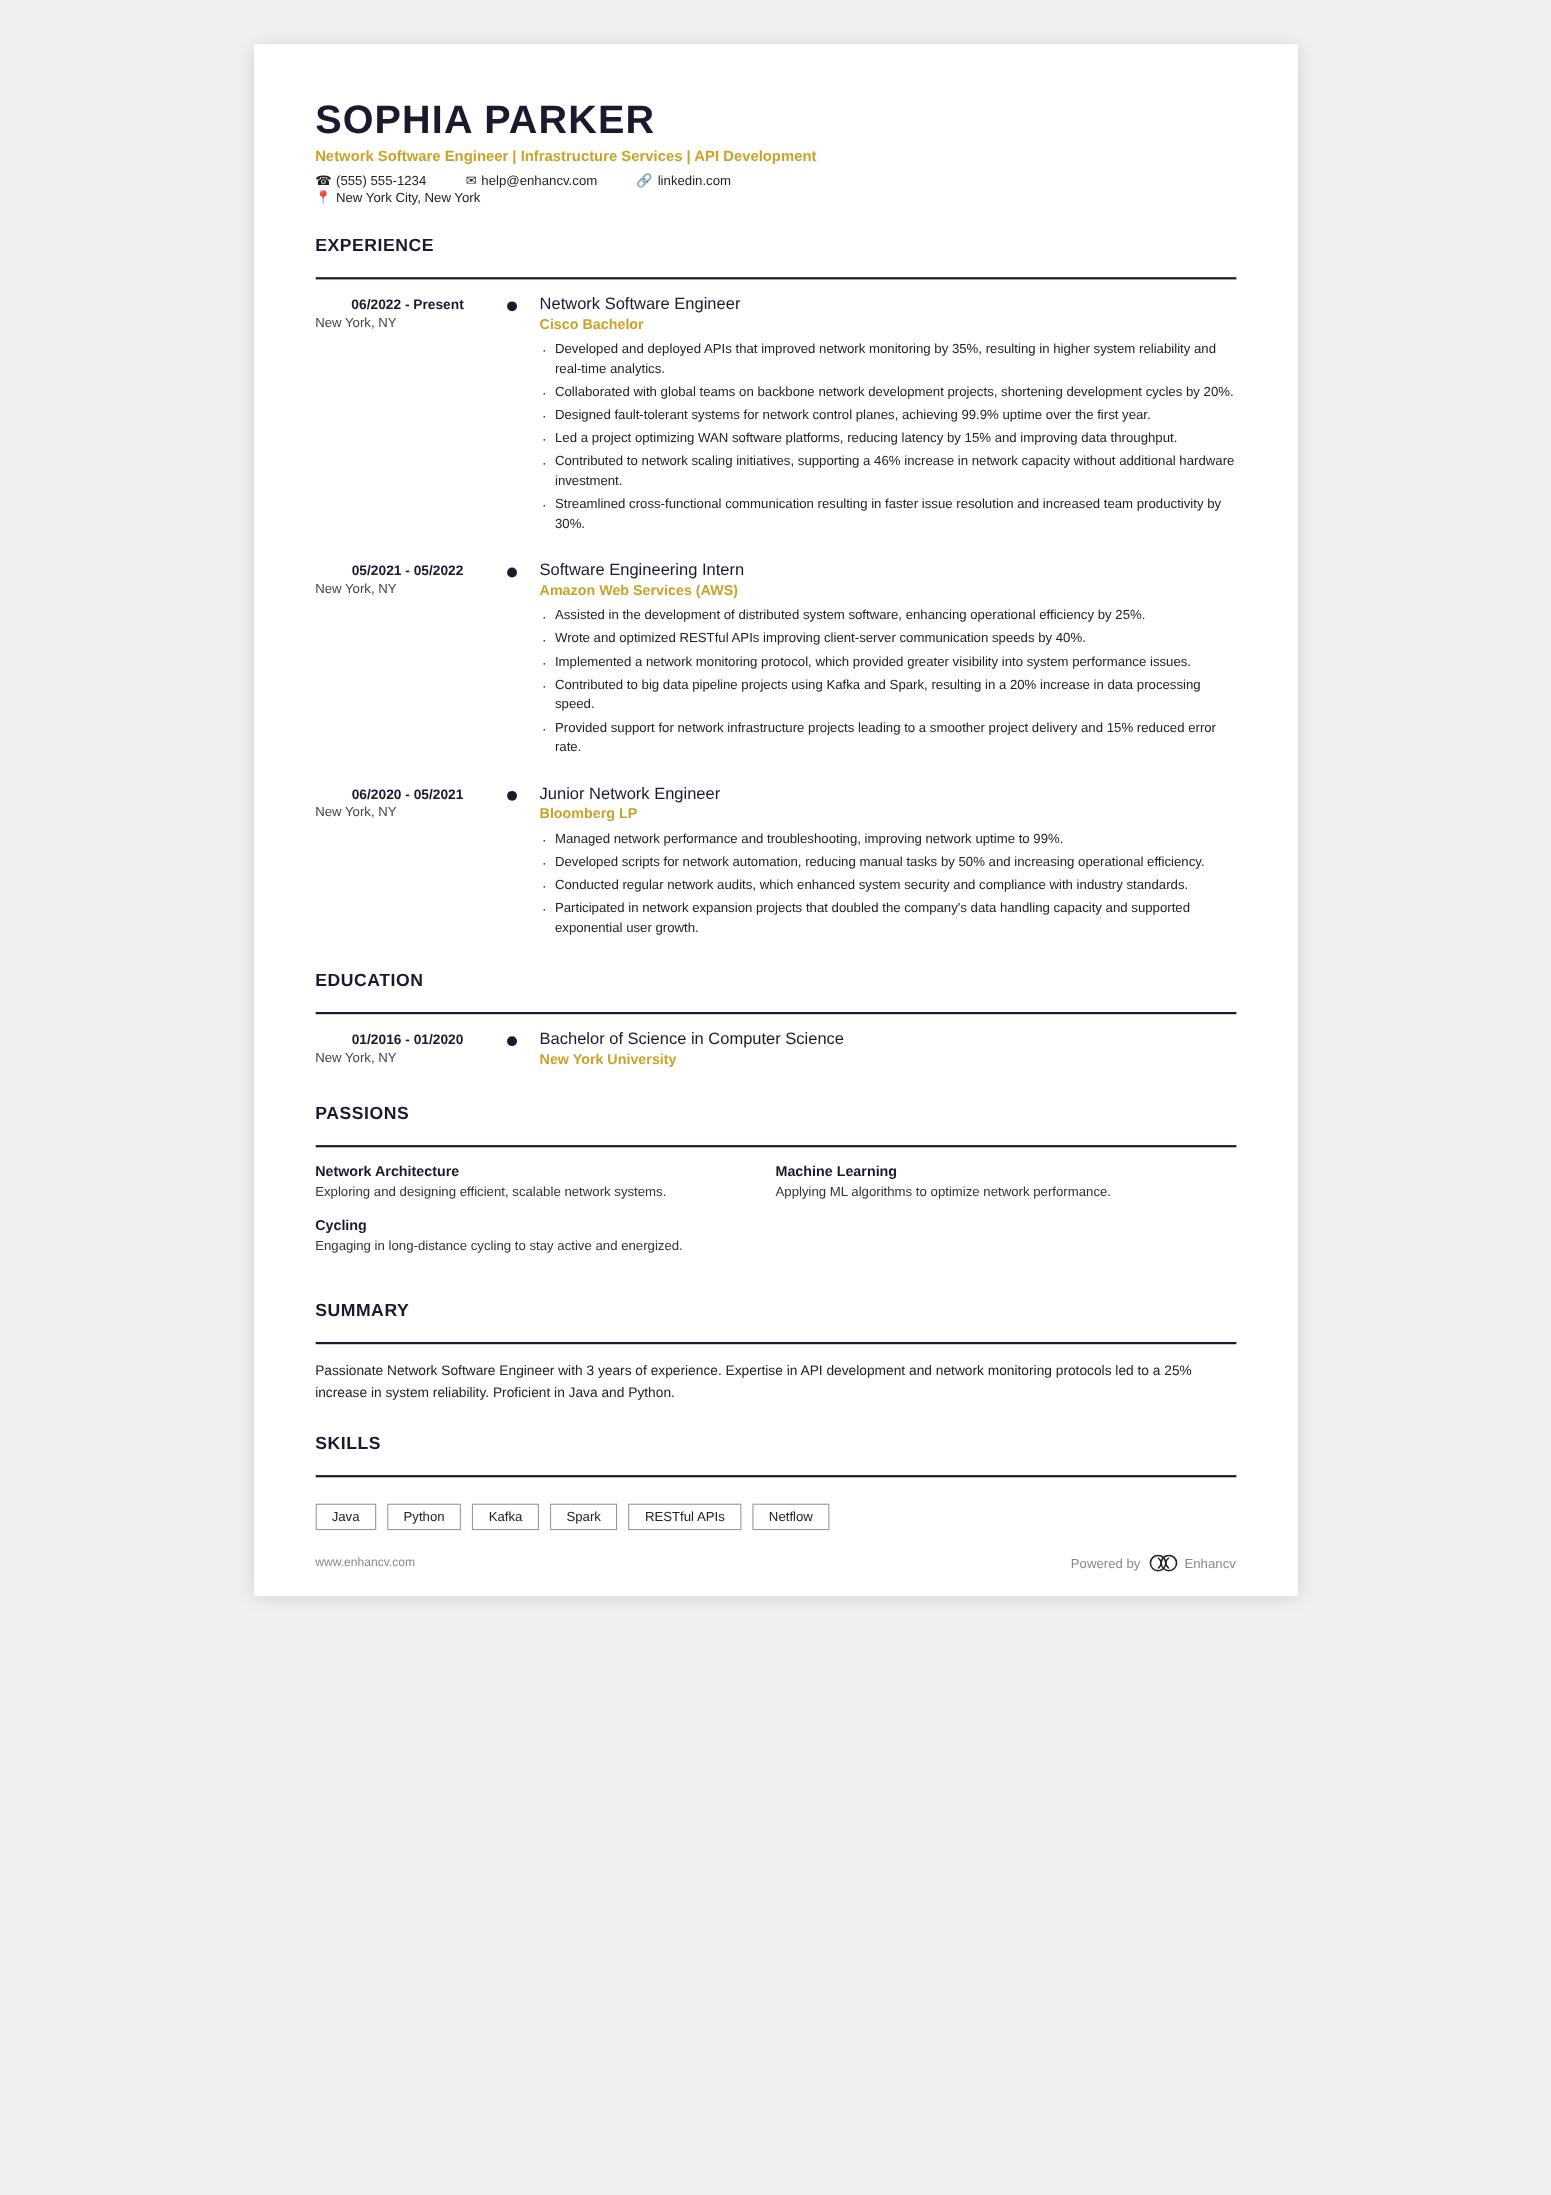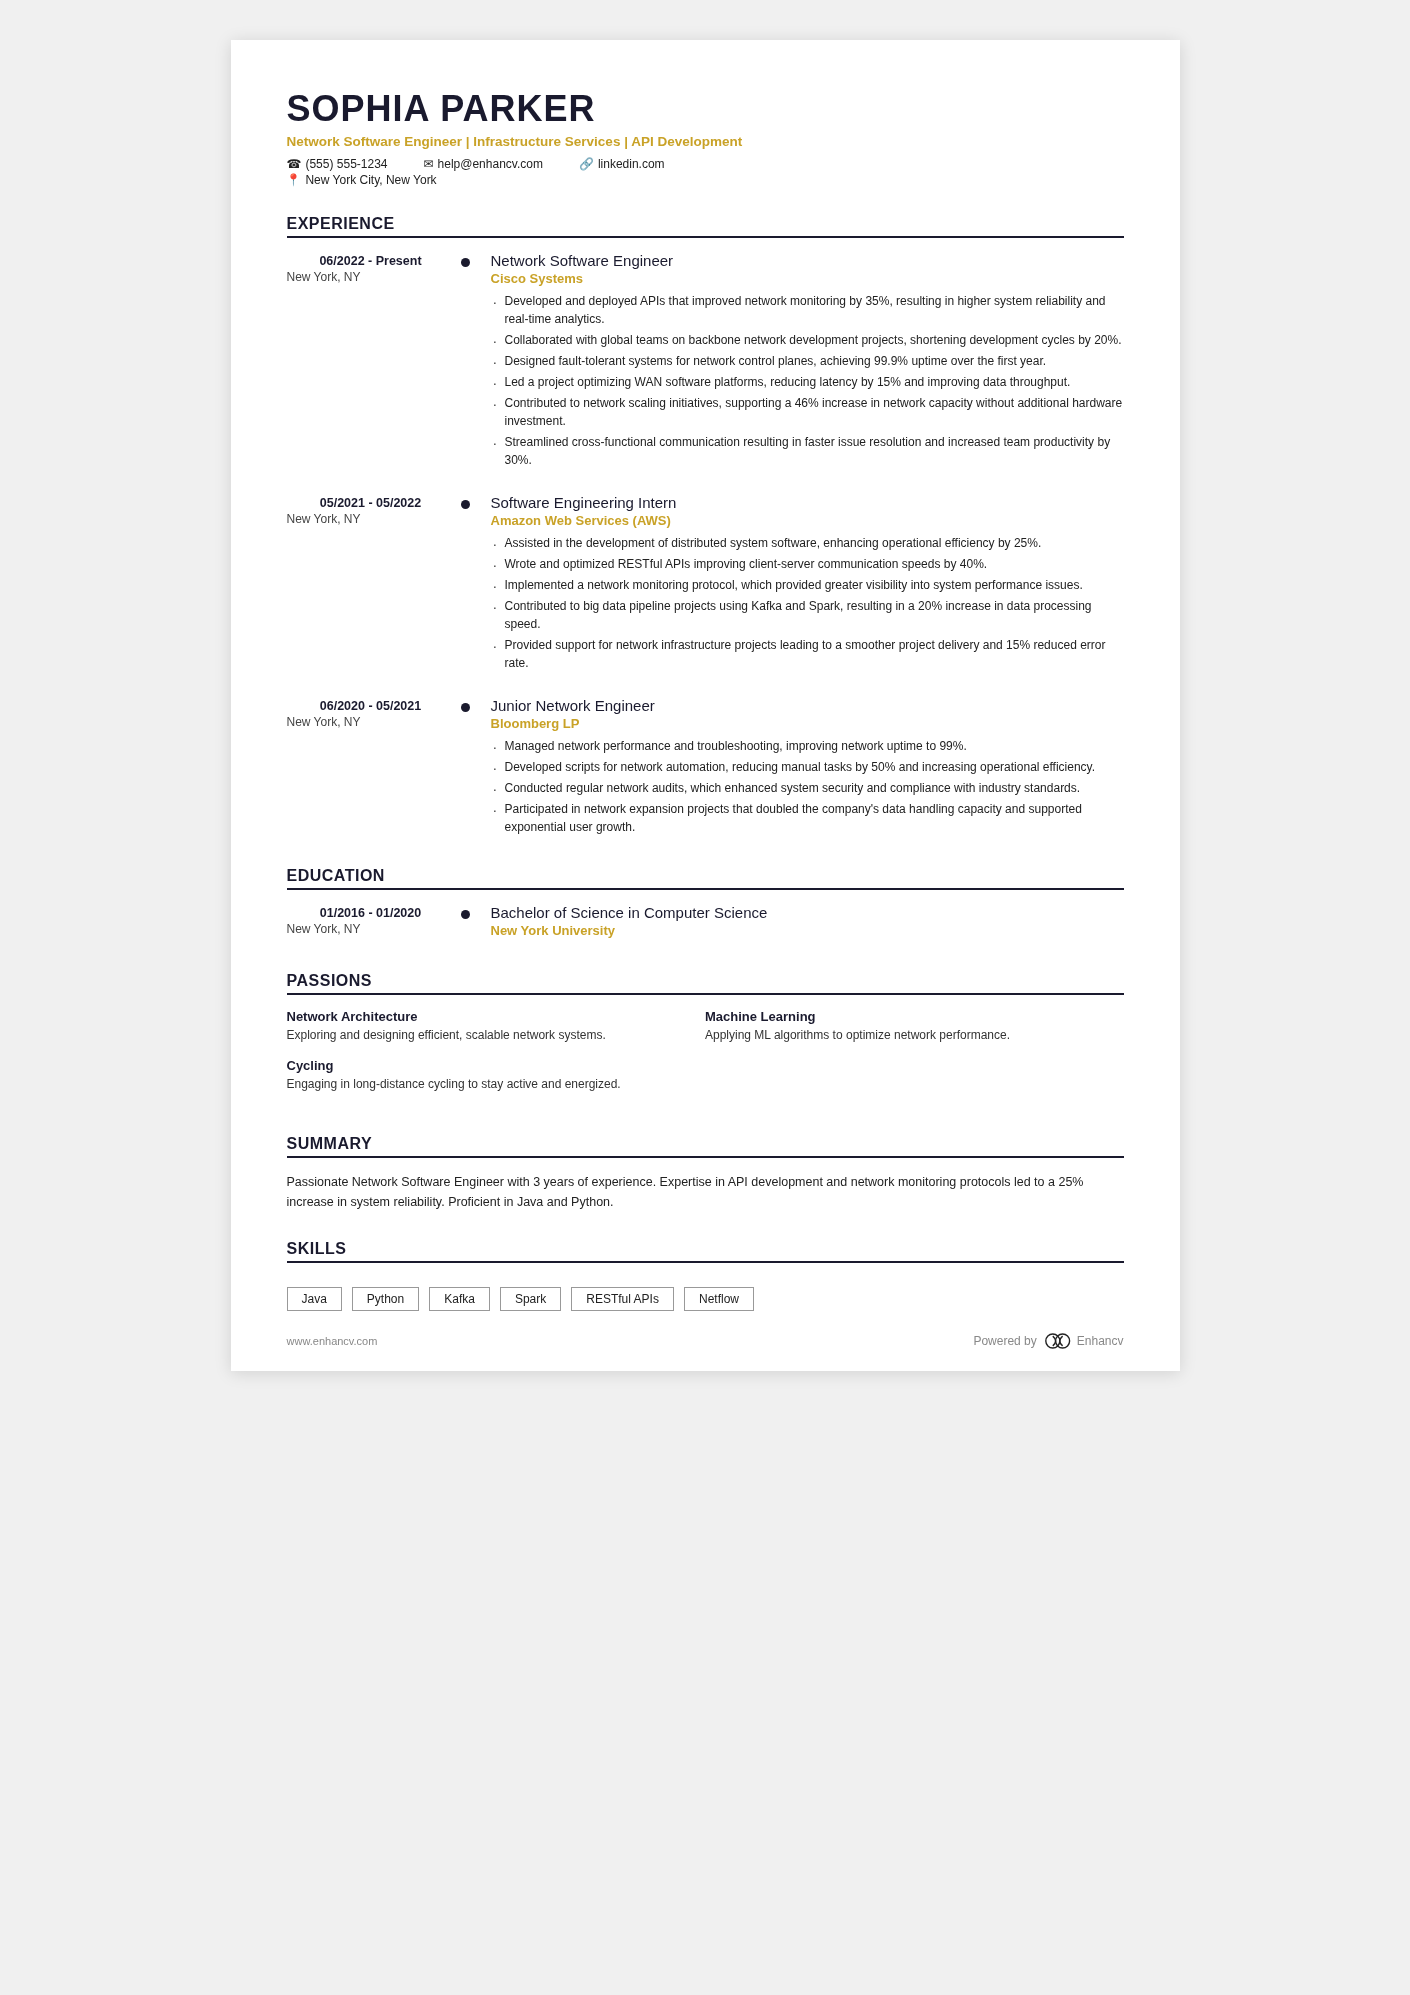--- a/index.html
+++ b/index.html
@@ -59,21 +59,21 @@
       gap: 4px;
       margin-top: 2px;
     }
     .section-title {
       font-size: 16px;
       font-weight: 900;
       color: #1a1a2e;
       text-transform: uppercase;
       font-family: Arial, sans-serif;
       border-bottom: 2px solid #1a1a2e;
-      padding-bottom: 3px;
+      padding-bottom: 19px;
       margin-bottom: 14px;
       letter-spacing: 0.5px;
     }
     .section {
       margin-top: 28px;
     }
     .experience-entry {
       display: flex;
       gap: 0;
       margin-bottom: 22px;
@@ -263,21 +263,21 @@
     <div class="experience-entry">
       <div class="exp-left">
         <div class="exp-date">06/2022 - Present</div>
         <div class="exp-location">New York, NY</div>
       </div>
       <div class="exp-dot-line">
         <div class="dot"></div>
       </div>
       <div class="exp-right">
         <div class="exp-role">Network Software Engineer</div>
-        <div class="exp-company">Cisco Systems</div>
+        <div class="exp-company">Cisco Bachelor</div>
         <ul class="exp-bullets">
           <li>Developed and deployed APIs that improved network monitoring by 35%, resulting in higher system reliability and real-time analytics.</li>
           <li>Collaborated with global teams on backbone network development projects, shortening development cycles by 20%.</li>
           <li>Designed fault-tolerant systems for network control planes, achieving 99.9% uptime over the first year.</li>
           <li>Led a project optimizing WAN software platforms, reducing latency by 15% and improving data throughput.</li>
           <li>Contributed to network scaling initiatives, supporting a 46% increase in network capacity without additional hardware investment.</li>
           <li>Streamlined cross-functional communication resulting in faster issue resolution and increased team productivity by 30%.</li>
         </ul>
       </div>
     </div>

